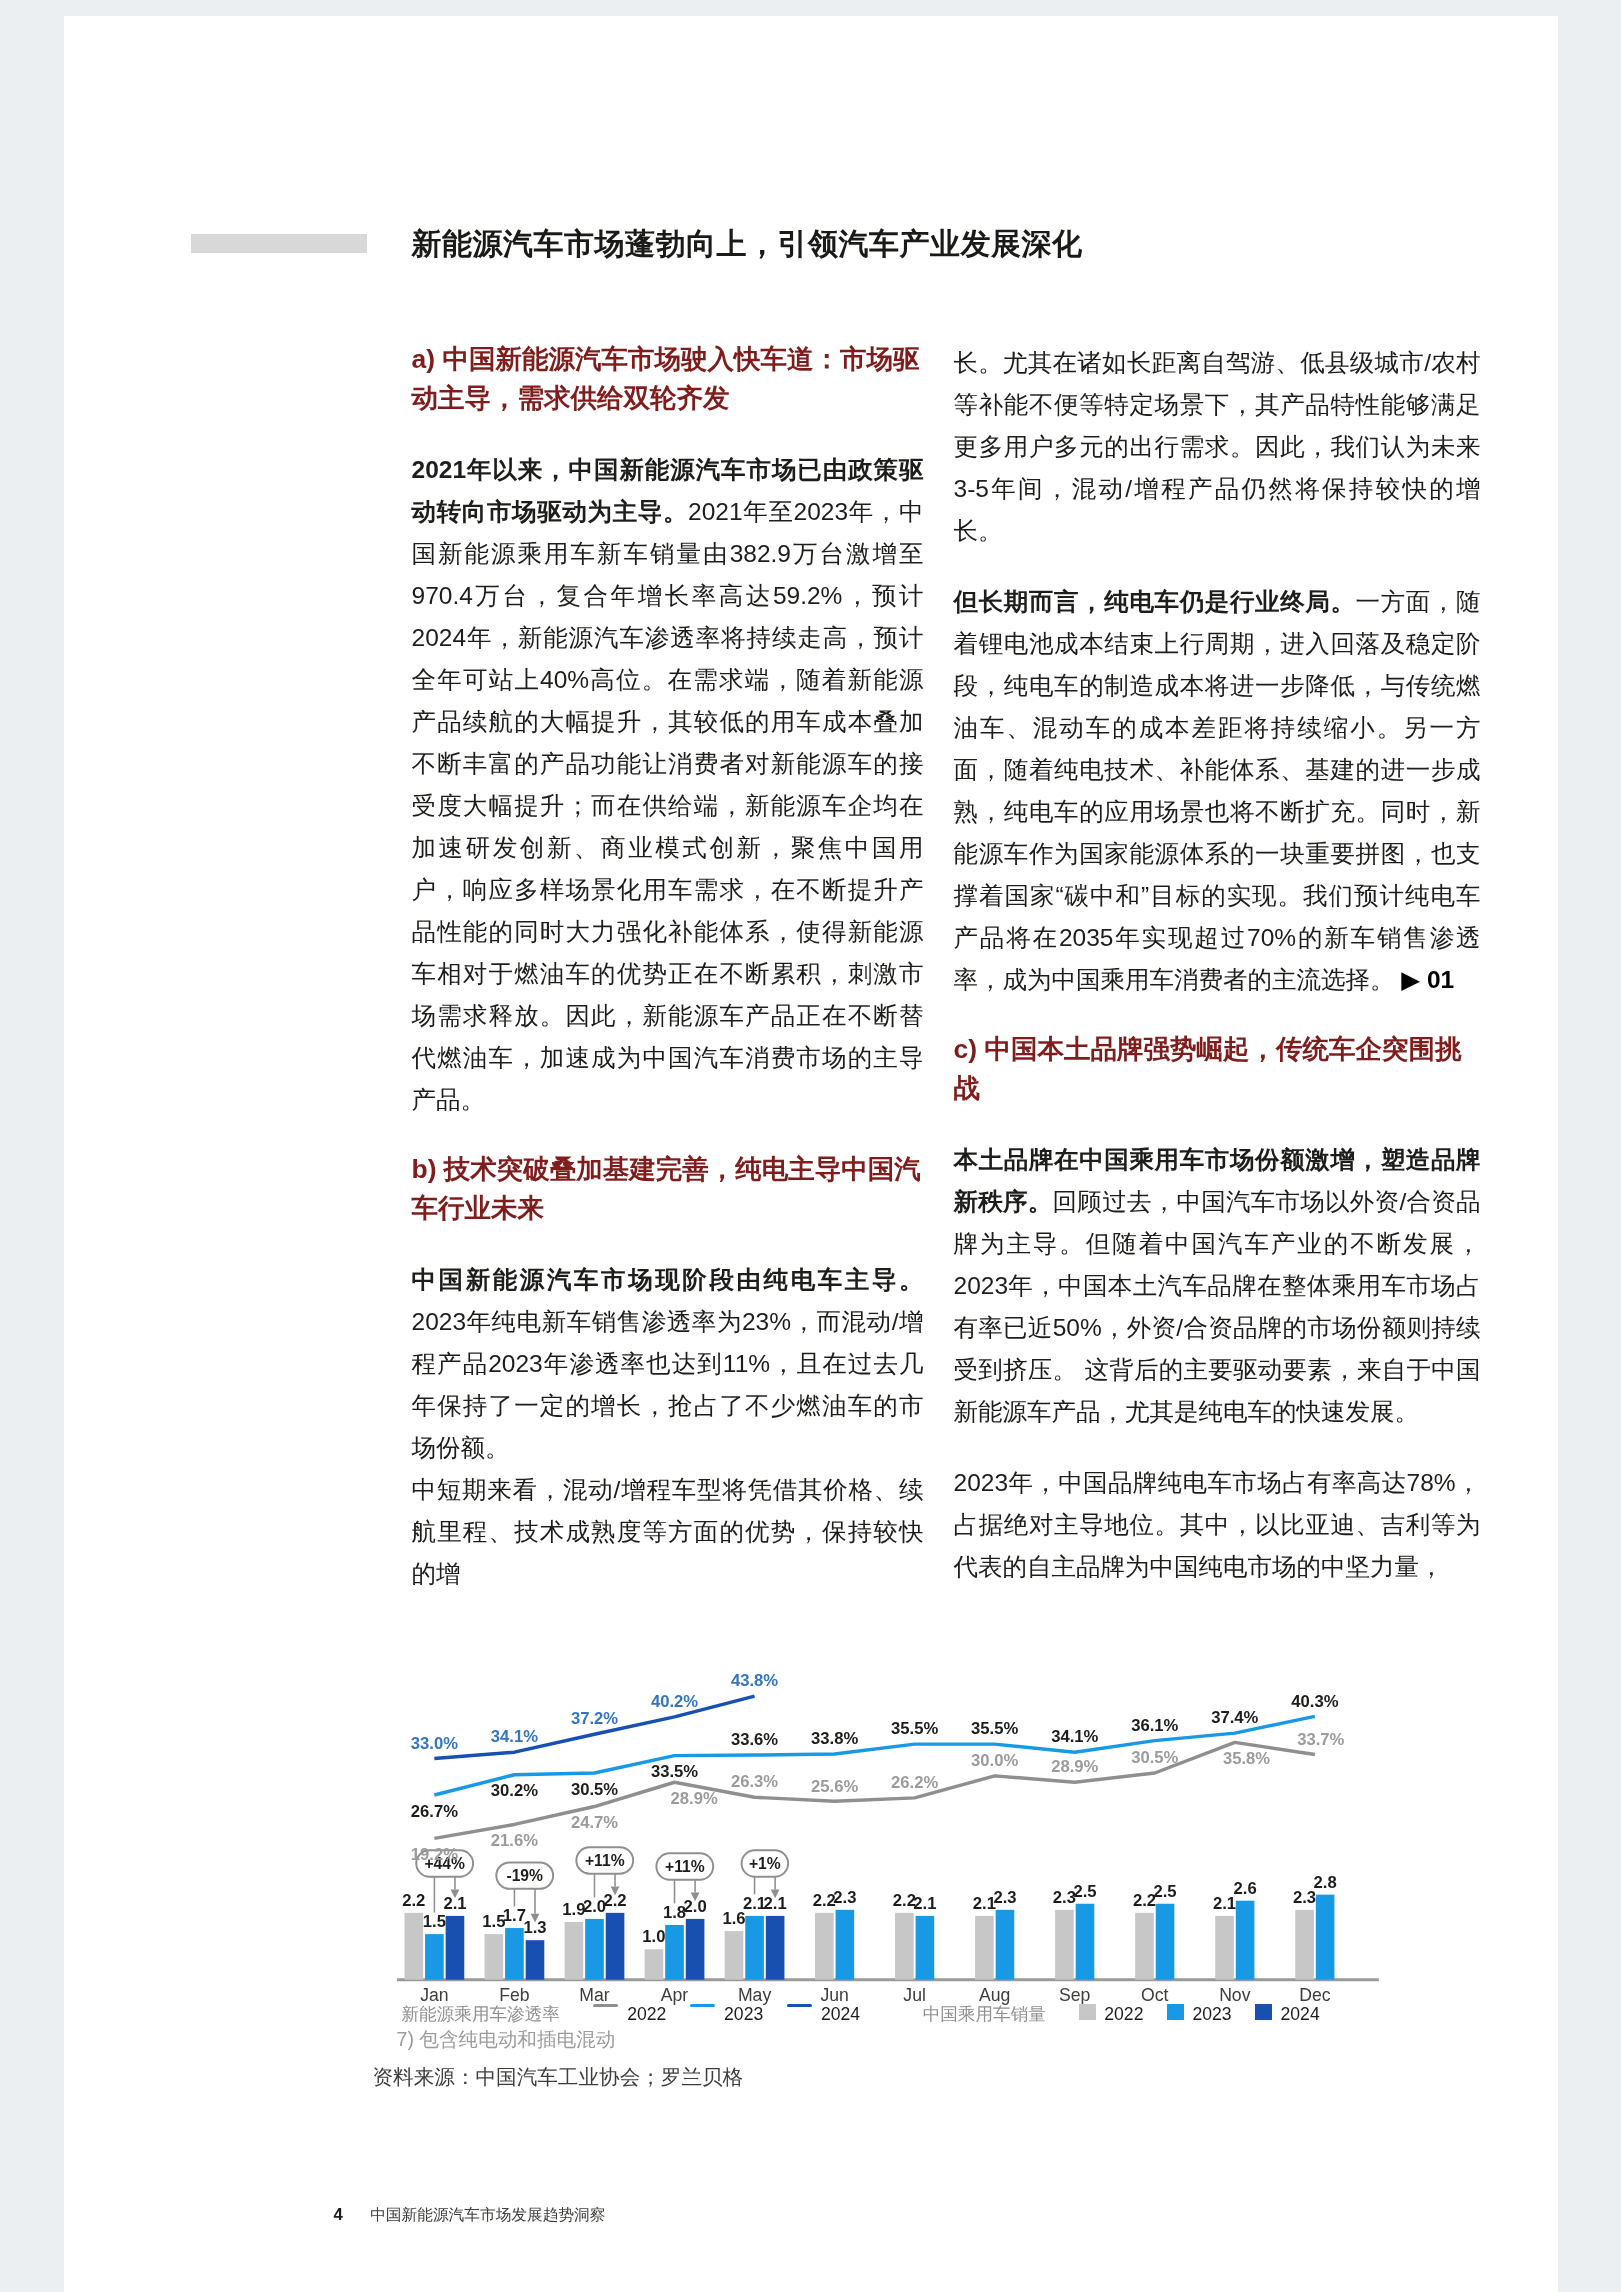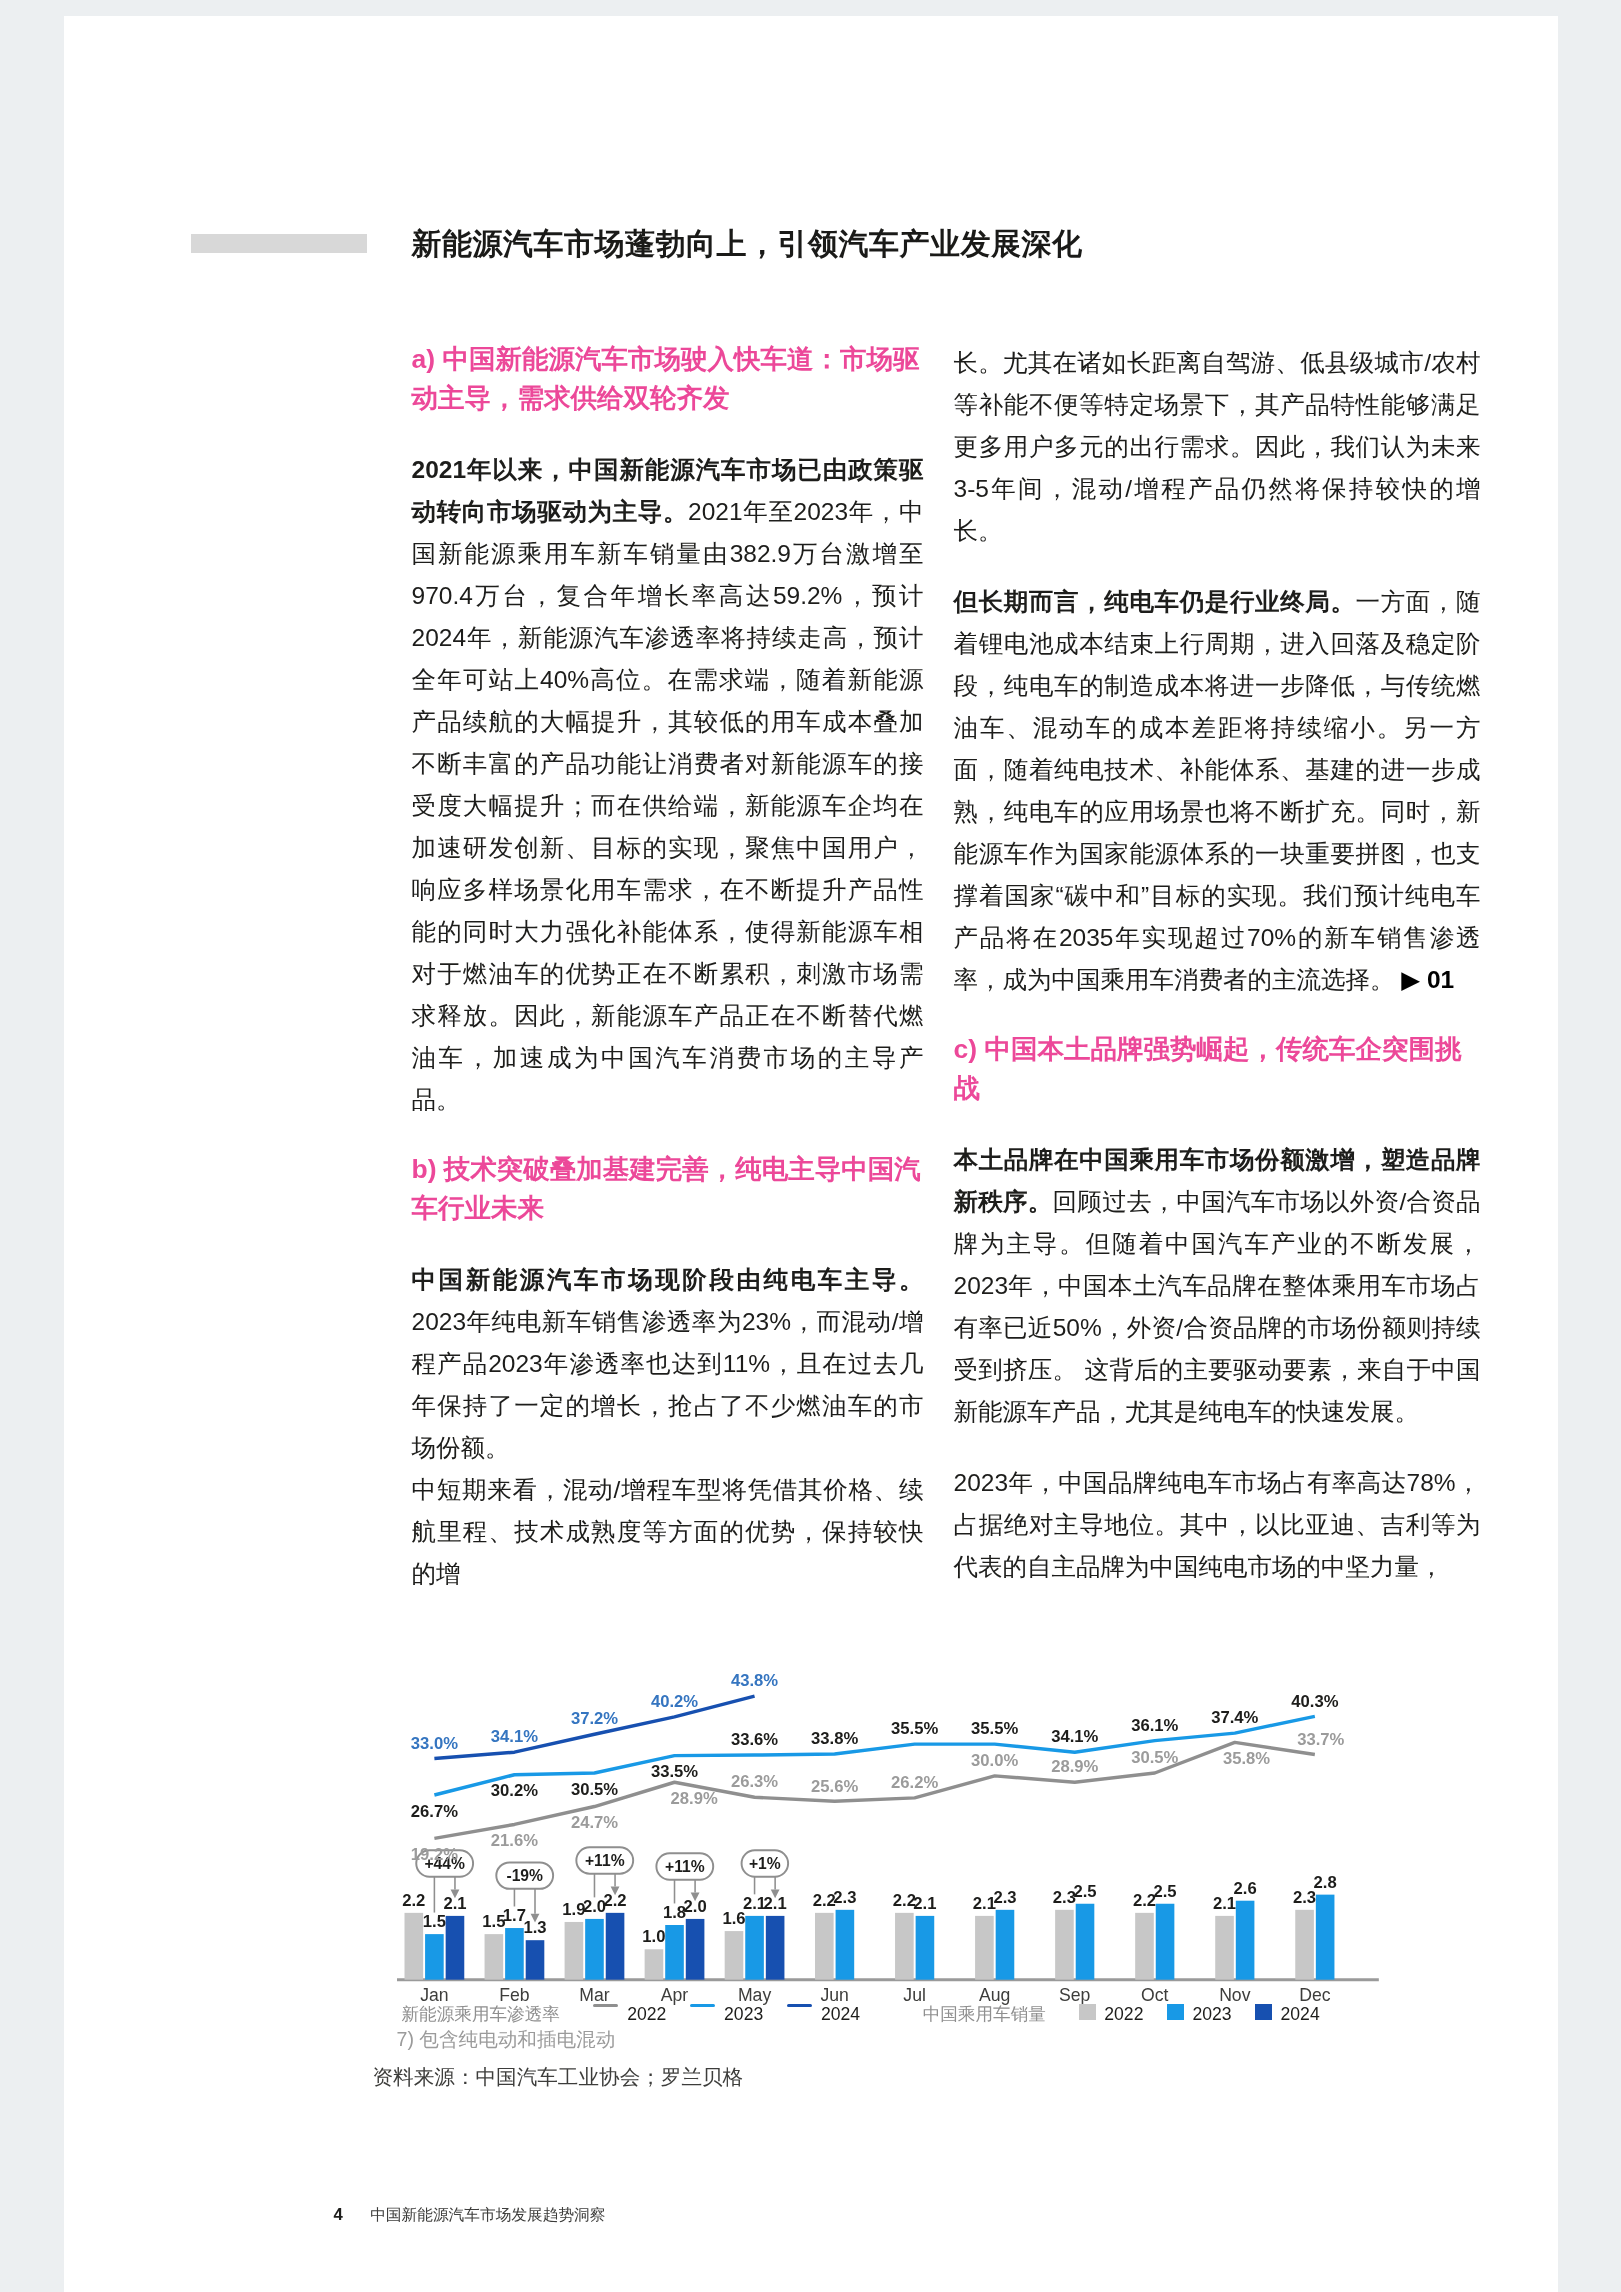--- a/index.html
+++ b/index.html
@@ -16,21 +16,21 @@
   .mast-bar{position:absolute;left:127px;top:218px;width:176px;height:18.6px;background:#d8d8d8;}
   .mast-title{
     position:absolute;left:348px;top:208px;width:1078px;
     font-size:30px;font-weight:bold;color:#1a1a18;letter-spacing:0.5px;
   }
   
   .col{position:absolute;text-align:justify;}
   .col-left{left:348px;top:324px;width:512px;}
   .col-right{left:890px;top:326px;width:527px;}
   h3.sec-h{
-    font-size:26.5px;line-height:39px;font-weight:bold;color:#ec4899;
+    font-size:26.5px;line-height:39px;font-weight:bold;color:#7f1d1d;
     margin:0 0 31px 0;text-align:left;
   }
   .mt-b{margin-top:61px;}
   .mt-c{margin-top:39px;}
   p.body{font-size:24.5px;line-height:42px;margin:0 0 29px 0;}
   p.body.tight{margin:0;}
   p.body strong{font-weight:bold;color:#1d1d1b;}
   .fig-ref{color:#000000;font-weight:bold;white-space:nowrap;}
   
   .fig-header{position:absolute;left:348px;top:1619px;display:flex;align-items:baseline;gap:41px;}
@@ -62,21 +62,21 @@
 </head>
 <body>
 
 <div class="page">
 
   <div class="mast-bar"></div>
   <div class="mast-title">新能源汽车市场蓬勃向上，引领汽车产业发展深化</div>
 
   <div class="col col-left">
     <h3 class="sec-h">a) 中国新能源汽车市场驶入快车道：市场驱动主导，需求供给双轮齐发</h3>
-    <p class="body"><strong>2021年以来，中国新能源汽车市场已由政策驱动转向市场驱动为主导。</strong><span>2021年至2023年，中国新能源乘用车新车销量由382.9万台激增至970.4万台，复合年增长率高达59.2%，预计2024年，新能源汽车渗透率将持续走高，预计全年可站上40%高位。在需求端，随着新能源产品续航的大幅提升，其较低的用车成本叠加不断丰富的产品功能让消费者对新能源车的接受度大幅提升；而在供给端，新能源车企均在加速研发创新、目标的实现，聚焦中国用户，响应多样场景化用车需求，在不断提升产品性能的同时大力强化补能体系，使得新能源车相对于燃油车的优势正在不断累积，刺激市场需求释放。因此，新能源车产品正在不断替代燃油车，加速成为中国汽车消费市场的主导产品。</span></p>
+    <p class="body"><strong>2021年以来，中国新能源汽车市场已由政策驱动转向市场驱动为主导。</strong><span>2021年至2023年，中国新能源乘用车新车销量由382.9万台激增至970.4万台，复合年增长率高达59.2%，预计2024年，新能源汽车渗透率将持续走高，预计全年可站上40%高位。在需求端，随着新能源产品续航的大幅提升，其较低的用车成本叠加不断丰富的产品功能让消费者对新能源车的接受度大幅提升；而在供给端，新能源车企均在加速研发创新、商业模式创新，聚焦中国用户，响应多样场景化用车需求，在不断提升产品性能的同时大力强化补能体系，使得新能源车相对于燃油车的优势正在不断累积，刺激市场需求释放。因此，新能源车产品正在不断替代燃油车，加速成为中国汽车消费市场的主导产品。</span></p>
 
     <h3 class="sec-h mt-b">b) 技术突破叠加基建完善，纯电主导中国汽车行业未来</h3>
     <p class="body tight"><strong>中国新能源汽车市场现阶段由纯电车主导。</strong><span>2023年纯电新车销售渗透率为23%，而混动/增程产品2023年渗透率也达到11%，且在过去几年保持了一定的增长，抢占了不少燃油车的市场份额。</span></p>
     <p class="body tight">中短期来看，混动/增程车型将凭借其价格、续航里程、技术成熟度等方面的优势，保持较快的增</p>
   </div>
 
   <div class="col col-right">
     <p class="body">长。尤其在诸如长距离自驾游、低县级城市/农村等补能不便等特定场景下，其产品特性能够满足更多用户多元的出行需求。因此，我们认为未来3-5年间，混动/增程产品仍然将保持较快的增长。</p>
     <p class="body"><strong>但长期而言，纯电车仍是行业终局。</strong><span>一方面，随着锂电池成本结束上行周期，进入回落及稳定阶段，纯电车的制造成本将进一步降低，与传统燃油车、混动车的成本差距将持续缩小。另一方面，随着纯电技术、补能体系、基建的进一步成熟，纯电车的应用场景也将不断扩充。同时，新能源车作为国家能源体系的一块重要拼图，也支撑着国家“碳中和”目标的实现。我们预计纯电车产品将在2035年实现超过70%的新车销售渗透率，成为中国乘用车消费者的主流选择。</span> <span class="fig-ref">▶ 01</span></p>
 

